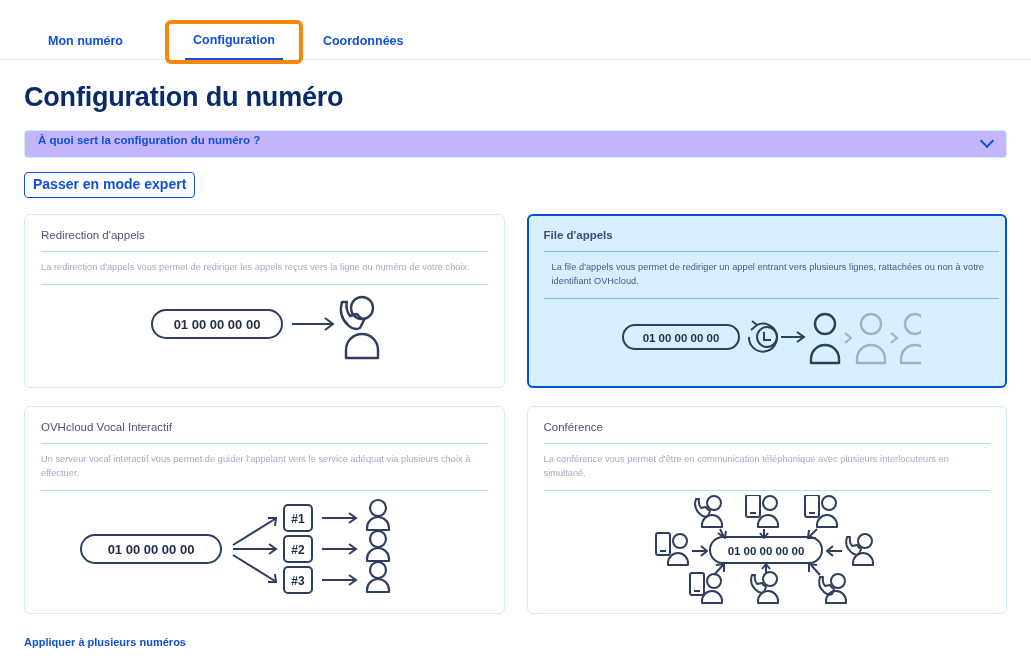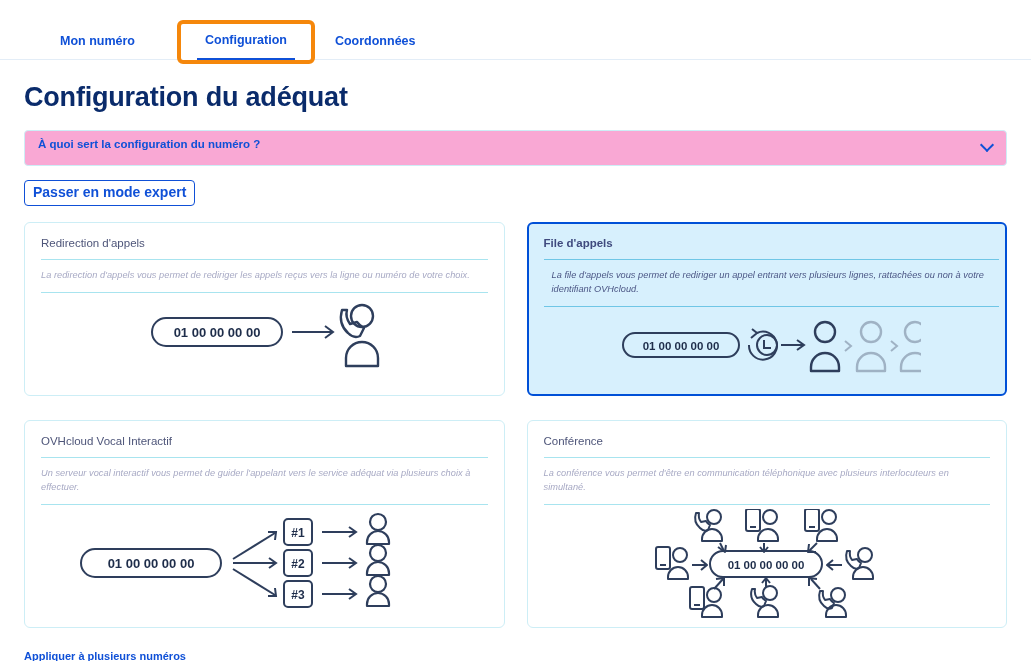--- a/index.html
+++ b/index.html
@@ -10,21 +10,21 @@
     font-family: "Liberation Sans", sans-serif;
     -webkit-font-smoothing: antialiased;
   }
   .page { position: relative; width: 1031px; height: 661px; overflow: hidden; background:#fff; }
 
   
   .tabbar {
     position: relative;
     height: 60px;
     border-bottom: 1px solid #e3edf7;
-    padding-left: 36px;
+    padding-left: 24px;
   }
   .tabs { display: flex; align-items: flex-end; height: 100%; gap: 0; }
   .tab {
     position: relative;
     font-size: 12.5px;
     font-weight: bold;
     color: #0f50d7;
     padding: 0 24px 12px 24px;
     line-height: 1;
     cursor: pointer;
@@ -56,28 +56,28 @@
     margin: 22px 0 0 24px;
     font-size: 27px;
     font-weight: bold;
     color: #0a2b6b;
     letter-spacing: -0.2px;
   }
 
   
   .accordion {
     margin: 17px 24px 0 24px;
-    height: 36px;
+    height: 28px;
     border: 1px solid #cdeef6;
     border-radius: 4px;
     display: flex;
     align-items: center;
     padding: 0 12px 8px 13px;
     cursor: pointer;
-    background: #f9a8d4;
+    background: #c4b5fd;
   }
   .accordion-label {
     flex: 1;
     font-size: 11.5px;
     font-weight: bold;
     color: #0f50d7;
   }
   .chev { width: 14px; height: 14px; position: relative; }
   .chev::before {
     content: "";
@@ -103,21 +103,21 @@
     cursor: pointer;
     font-family: "Liberation Sans", sans-serif;
     line-height: 1.1;
   }
 
   
   .grid {
     margin: 16px 24px 0 24px;
     display: grid;
     grid-template-columns: 1fr 1fr;
-    gap: 24px 22px;
+    gap: 18px 22px;
   }
   .card {
     border: 1px solid #cdeef6;
     border-radius: 6px;
     background: #ffffff;
     padding: 14px 16px 10px 16px;
     cursor: pointer;
     position: relative;
   }
   .card.tall { min-height: 196px; }
@@ -135,21 +135,20 @@
   }
   .card.selected .card-title { font-weight: bold; color: #3f4a7e; }
   .divider { height: 1px; background: #a8e4ef; }
   .card.selected .divider { background: #6fc6e6; }
   .card-desc {
     font-size: 9.2px;
     color: #a7a9c4;
     line-height: 1.5;
     padding: 9px 0 9px 0;
     letter-spacing: 0.05px;
-    font-style: italic;
   }
   .card.selected .card-desc { color: #4a5584; margin-left: 8px; }
   .art {
     display: flex;
     align-items: center;
     justify-content: center;
     padding-top: 6px;
   }
   .card.short .art { height: 78px; }
   .card.tall .art { height: 112px; }
@@ -183,21 +182,21 @@
         <span class="tab-underline"></span>
       </button>
       <button class="tab">
         <span>Coordonnées</span>
         
       </button>
     </div>
   </div>
 
   
-  <h1 class="page-title">Configuration du adéquat</h1>
+  <h1 class="page-title">Configuration du numéro</h1>
 
   
   <div class="accordion">
     <span class="accordion-label">À quoi sert la configuration du numéro ?</span>
     <span class="chev"></span>
   </div>
 
   
   <button class="expert-btn">Passer en mode expert</button>
 

